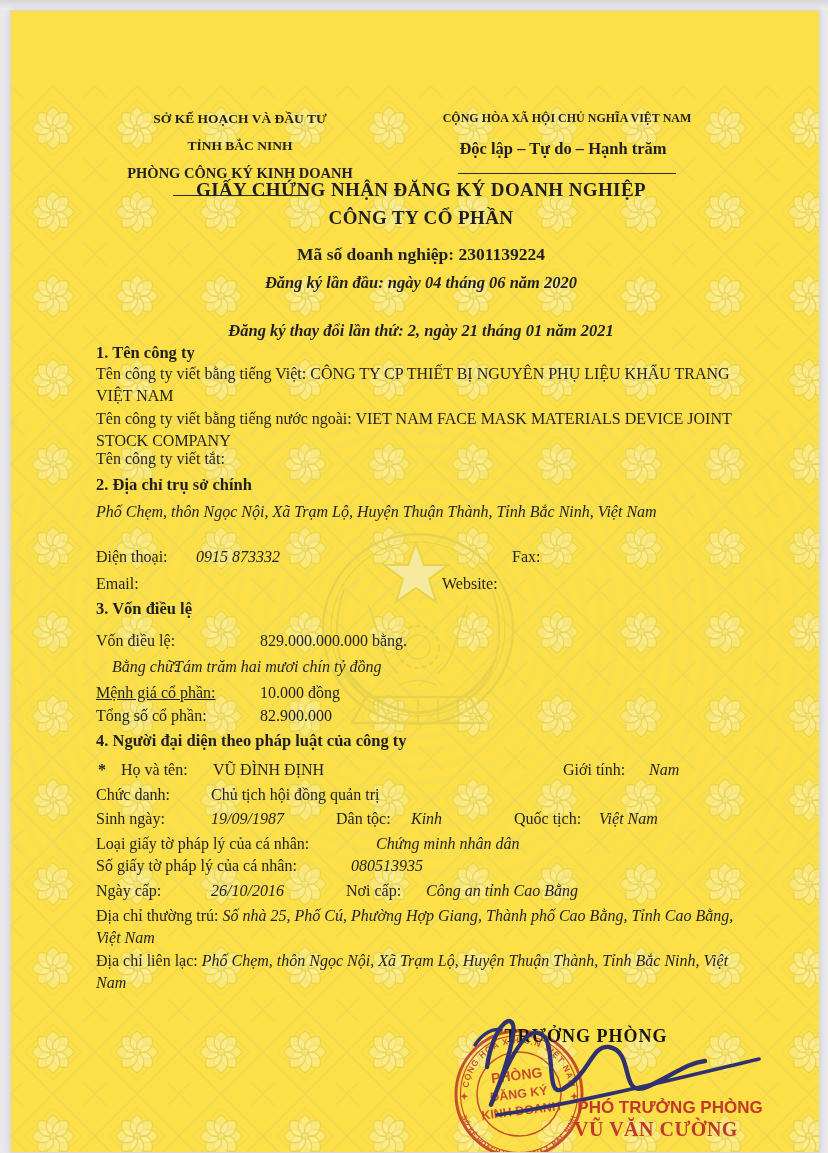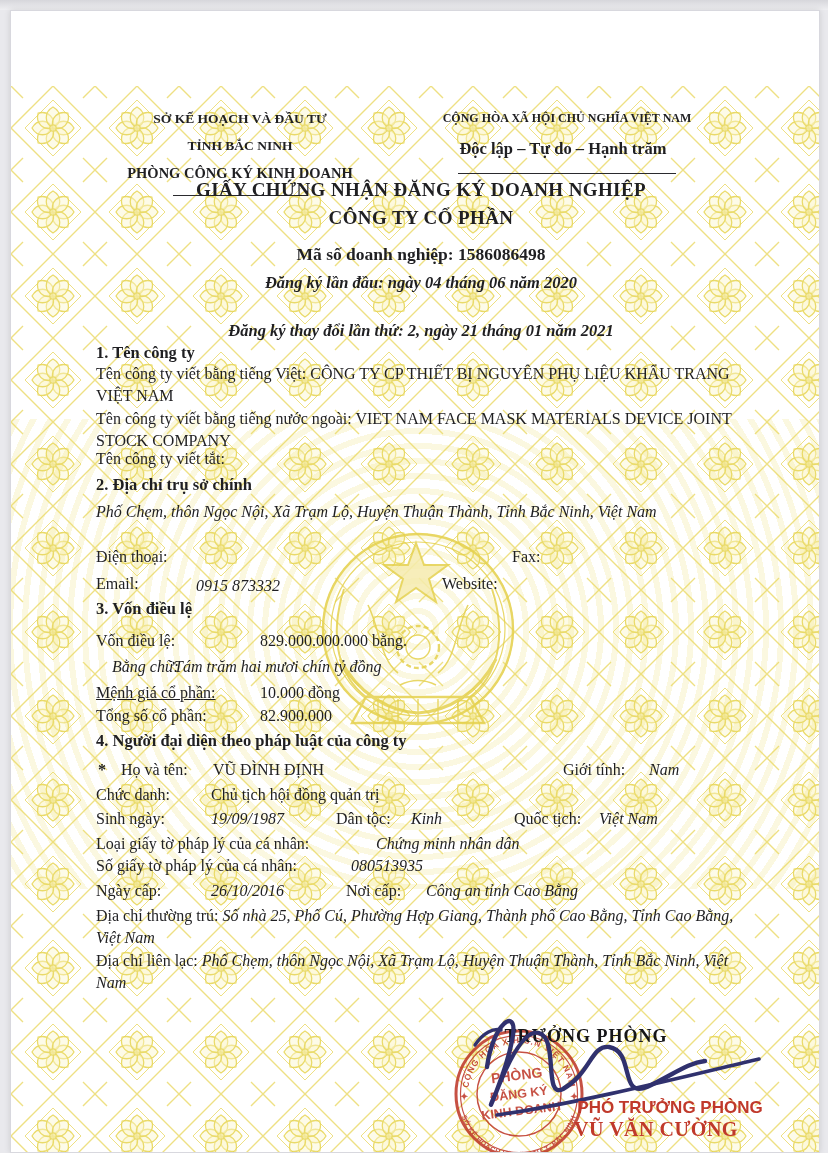--- a/index.html
+++ b/index.html
@@ -1,20 +1,20 @@
 <!DOCTYPE html>
 <html><head>
 <meta charset="utf-8">
 <style>
   html,body{margin:0;padding:0;background:#e9e9ed;}
   .screen{position:relative;width:828px;height:1153px;overflow:hidden;background:#e9e9ed;
           font-family:"Liberation Serif","DejaVu Serif",serif;color:#1f1f22;}
   .topbar{position:absolute;left:0;top:0;width:828px;height:10px;
           background:linear-gradient(#d6d6db,#efeff2);}
-  .page{position:absolute;left:10px;top:10px;right:8px;bottom:0;background:#ffffff;
+  .page{position:absolute;left:10px;top:10px;right:8px;bottom:0;background:#fde047;
         border:1px solid #d8d8de;box-shadow:0 0 6px rgba(0,0,0,.12);overflow:hidden;}
   .bgpattern{position:absolute;left:0;top:75px;width:100%;height:1068px;z-index:1;}
   .sunburst{position:absolute;left:0;top:408px;width:100%;height:470px;z-index:1;
             background:repeating-radial-gradient(circle at 407px 210px,
               rgba(235,219,100,.20) 0 6px, rgba(255,255,255,0) 6px 15px);}
   .emblem{position:absolute;left:237px;top:498px;z-index:2;opacity:.85;}
   .txt{position:absolute;z-index:5;white-space:nowrap;}
   .wraptxt{position:absolute;z-index:5;width:652px;line-height:22px;font-size:16px;}
   .b{font-weight:bold;}
   .i{font-style:italic;}
@@ -81,40 +81,40 @@
     <div class="txt b center" style="left:119px;top:127px;width:220px;font-size:13.5px;">TỈNH BẮC NINH</div>
     <div class="txt b center" style="left:107px;top:154px;width:244px;font-size:14.5px;">PHÒNG CÔNG KÝ KINH DOANH</div>
     <div class="rule" style="left:162px;top:184px;width:135px;"></div>
 
     <div class="txt b center" style="left:396px;top:100px;width:320px;font-size:12px;">CỘNG HÒA XÃ HỘI CHỦ NGHĨA VIỆT NAM</div>
     <div class="txt b center" style="left:436px;top:128px;width:232px;font-size:16.5px;">Độc lập – Tự do – Hạnh trăm</div>
     <div class="rule" style="left:447px;top:162px;width:218px;"></div>
 
     <div class="txt b center" style="left:85px;top:168px;width:650px;font-size:19px;letter-spacing:.4px;">GIẤY CHỨNG NHẬN ĐĂNG KÝ DOANH NGHIỆP</div>
     <div class="txt b center" style="left:85px;top:196px;width:650px;font-size:19px;letter-spacing:.4px;">CÔNG TY CỔ PHẦN</div>
-    <div class="txt b center" style="left:85px;top:233px;width:650px;font-size:17.5px;">Mã số doanh nghiệp: 1586086498</div>
+    <div class="txt b center" style="left:85px;top:233px;width:650px;font-size:17.5px;">Mã số doanh nghiệp: 2301139224</div>
     <div class="txt b i center" style="left:85px;top:262px;width:650px;font-size:16.5px;">Đăng ký lần đầu: ngày 04 tháng 06 năm 2020</div>
     <div class="txt b i center" style="left:85px;top:289px;width:650px;font-size:16.5px;margin-top:21px;">Đăng ký thay đổi lần thứ: 2, ngày 21 tháng 01 năm 2021</div>
 
     <div class="txt b" style="left:85px;top:332px;font-size:16.5px;">1. Tên công ty</div>
     <p class="wraptxt" style="left:85px;top:352px;margin:0;">
       <span>Tên công ty viết bằng tiếng Việt:</span>
       <span>CÔNG TY CP THIẾT BỊ NGUYÊN PHỤ LIỆU KHẨU TRANG VIỆT NAM</span>
     </p>
     <p class="wraptxt" style="left:85px;top:397px;margin:0;">
       <span>Tên công ty viết bằng tiếng nước ngoài:</span>
       <span>VIET NAM FACE MASK MATERIALS DEVICE JOINT STOCK COMPANY</span>
     </p>
     <div class="txt" style="left:85px;top:439px;font-size:16px;">Tên công ty viết tắt:</div>
 
     <div class="txt b" style="left:85px;top:464px;font-size:16.5px;">2. Địa chỉ trụ sở chính</div>
     <p class="wraptxt i" style="left:85px;top:490px;margin:0;">Phố Chẹm, thôn Ngọc Nội, Xã Trạm Lộ, Huyện Thuận Thành, Tỉnh Bắc Ninh, Việt Nam</p>
     <div class="row" style="top:537px;">
       <span style="left:0;">Điện thoại:</span>
-      <span class="i" style="left:100px;margin-top:29px;">0915 873332</span>
+      <span class="i" style="left:100px;">0915 873332</span>
       <span style="left:416px;">Fax:</span>
     </div>
     <div class="row" style="top:564px;">
       <span style="left:0;">Email:</span>
       <span style="left:346px;">Website:</span>
     </div>
 
     <div class="txt b" style="left:85px;top:588px;font-size:16.5px;">3. Vốn điều lệ</div>
     <div class="row" style="top:621px;">
       <span style="left:0;">Vốn điều lệ:</span>

